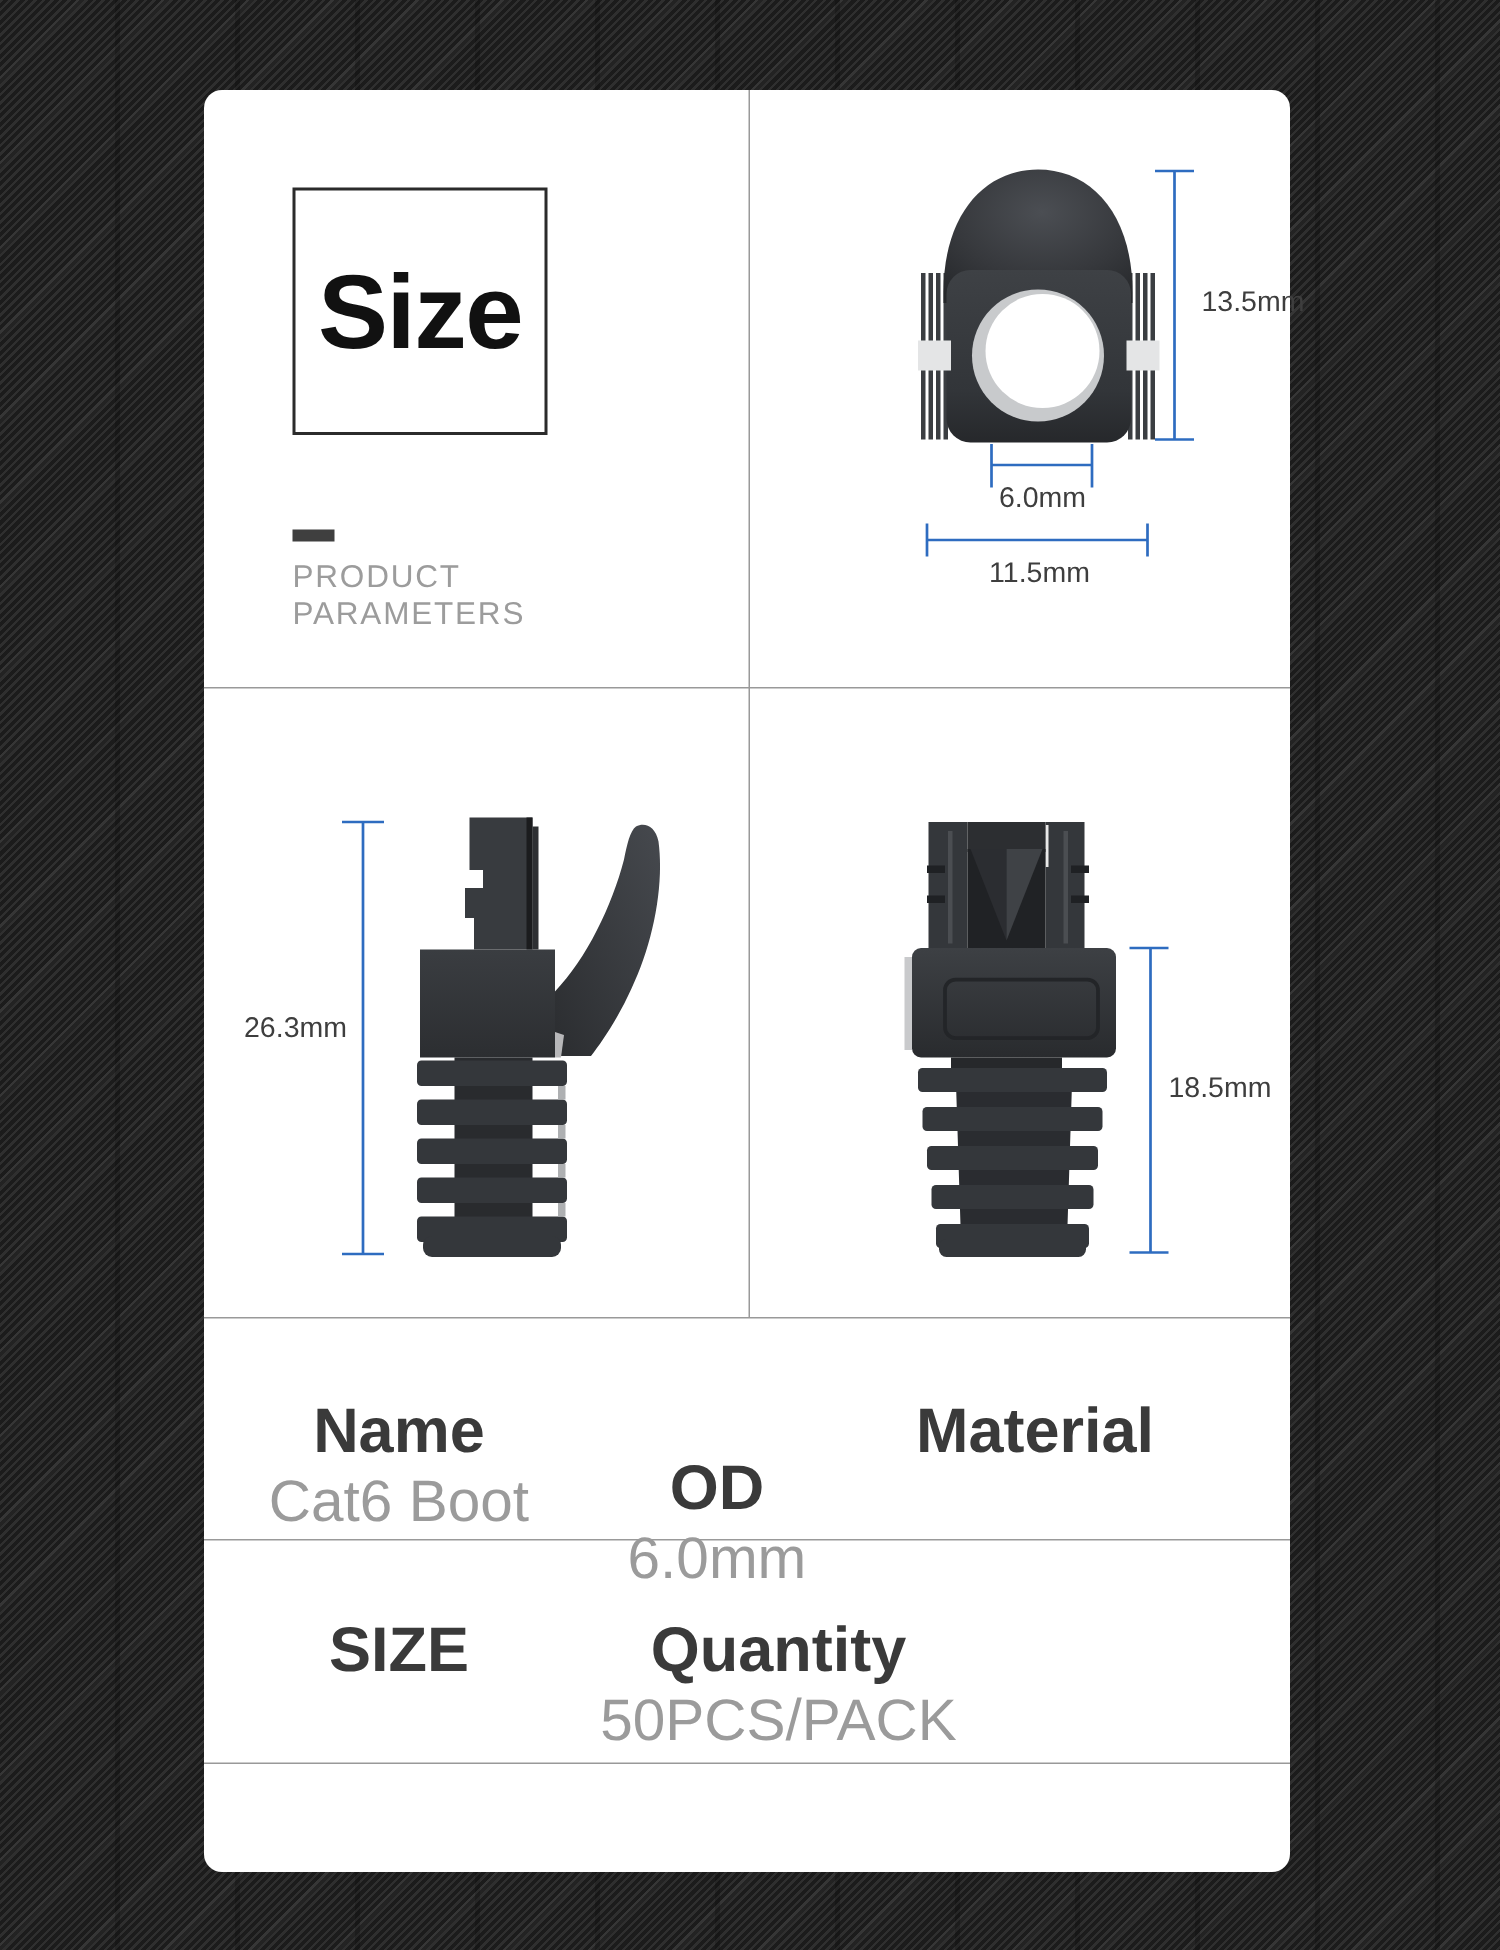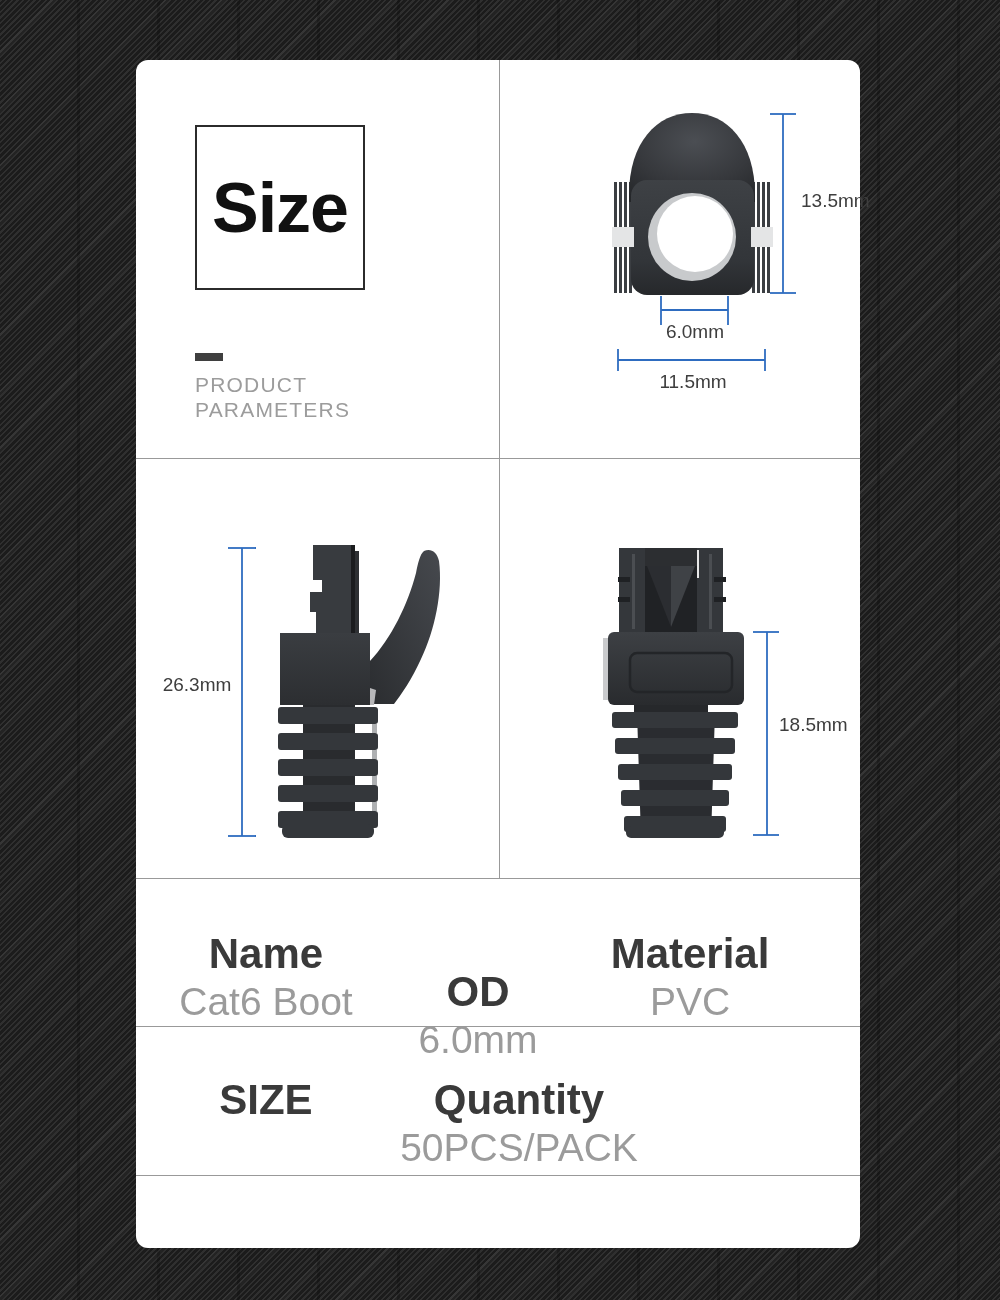--- a/index.html
+++ b/index.html
@@ -235,21 +235,20 @@
       <div class="spec-cell c1">
         <div class="spec-label">Name</div>
         <div class="spec-value">Cat6 Boot</div>
       </div>
       <div class="spec-cell c2">
         <div class="spec-label">OD</div>
         <div class="spec-value">6.0mm</div>
       </div>
       <div class="spec-cell c3">
         <div class="spec-label">Material</div>
-        <div class="spec-value">PVC</div>
       </div>
     </div>
 
     <div class="spec-row spec-row2">
       <div class="spec-cell d1">
         <div class="spec-label">SIZE</div>
       </div>
       <div class="spec-cell d2">
         <div class="spec-label">Quantity</div>
         <div class="spec-value">50PCS/PACK</div>

